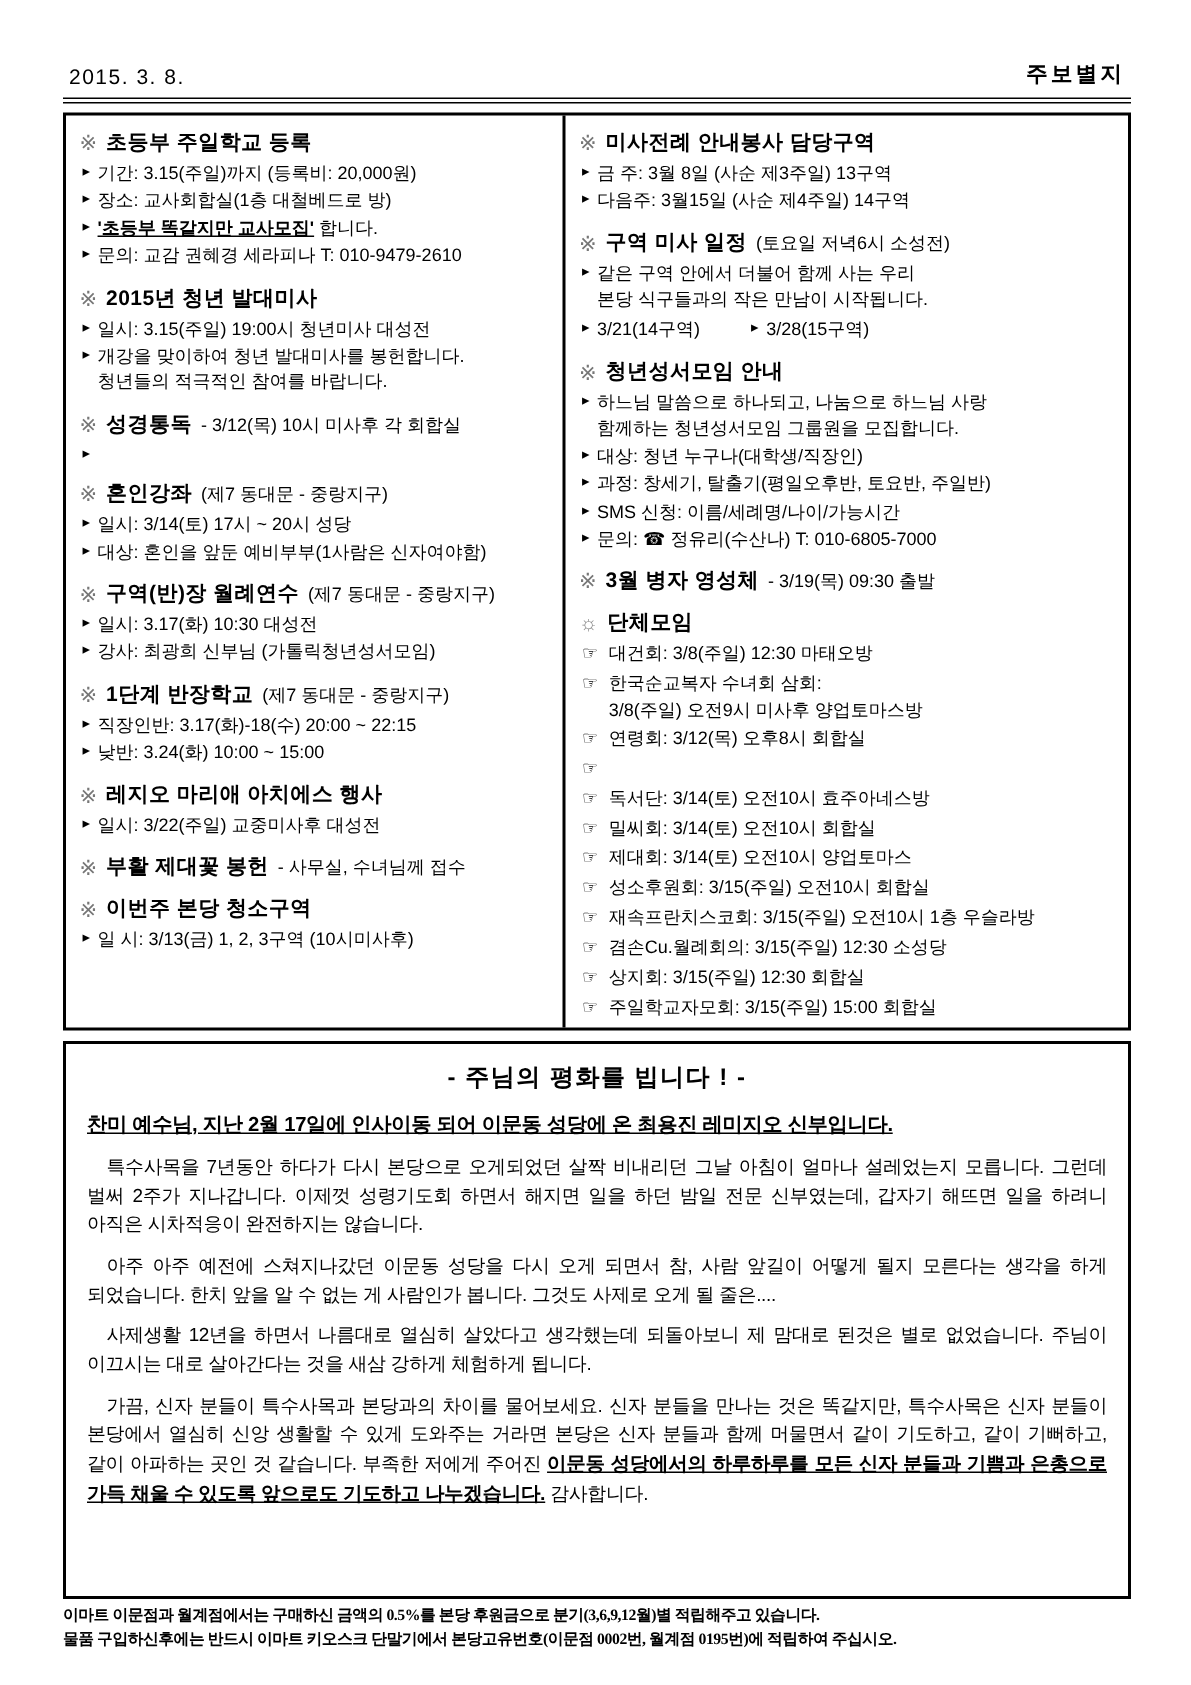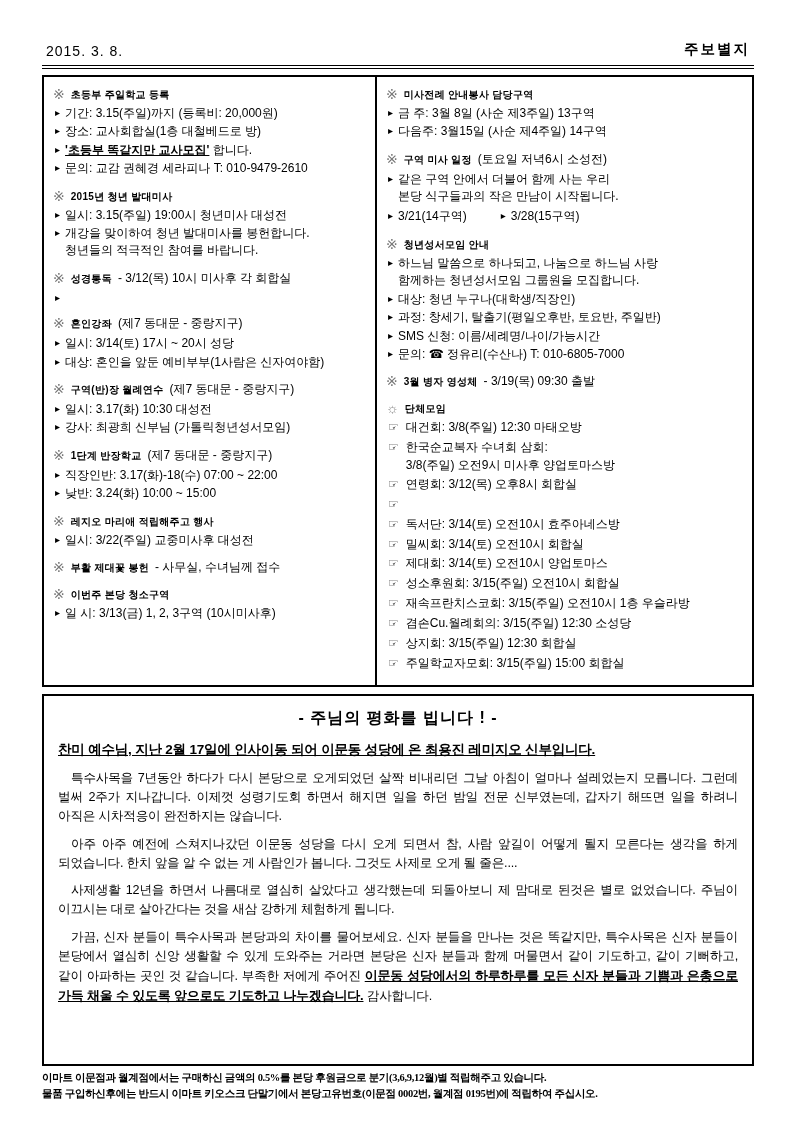--- a/index.html
+++ b/index.html
@@ -15,21 +15,21 @@
   .header-date{font-size:14px;letter-spacing:1px;}
   .header-label{font-size:14.5px;font-weight:bold;letter-spacing:2px;}
   
   .main-box{border:2px solid #000;margin-top:6px;display:flex;height:612px;box-sizing:border-box;}
   .col{box-sizing:border-box;padding:9px 8px 6px 9px;}
   .col-left{width:333px;border-right:2px solid #000;}
   .col-right{flex:1;}
   .section{margin-bottom:10px;}
   .sec-title-row{display:flex;align-items:baseline;gap:6px;margin-bottom:3px;}
   .sec-icon{color:#777;font-size:14px;line-height:1;transform:translateY(1px);}
-  .sec-title{font-size:10px;font-weight:bold;letter-spacing:0.3px;white-space:nowrap;text-align:right;}
+  .sec-title{font-size:14px;font-weight:bold;letter-spacing:0.3px;white-space:nowrap;text-align:right;}
   .sec-suffix{font-size:12px;font-weight:normal;white-space:nowrap;}
   .item{display:flex;gap:5px;margin:1px 0 1px 2px;}
   .bullet-icon{font-size:10px;line-height:1.55;color:#000;flex:0 0 auto;}
   .item-text{font-size:12px;line-height:1.45;white-space:pre-line;}
   .emph-underline{font-weight:bold;text-decoration:underline;}
   .inline-row{display:flex;gap:34px;margin-left:2px;}
   .inline-row .item{margin:1px 0;}
   .group-icon{color:#888;font-size:14px;line-height:1;}
   .gitem{display:flex;gap:7px;margin:2.5px 0 2.5px 2px;}
   .hand-icon{font-size:12px;line-height:1.4;flex:0 0 auto;}
@@ -143,32 +143,32 @@
       </div>
 
       <div class="section">
         <div class="sec-title-row">
           <span class="sec-icon">※</span>
           <span class="sec-title">1단계 반장학교</span>
           <span class="sec-suffix">(제7 동대문 - 중랑지구)</span>
         </div>
         <div class="item">
           <span class="bullet-icon">▸</span>
-          <span class="item-text">직장인반: 3.17(화)-18(수) 07:00 ~ 22:00</span>
+          <span class="item-text">직장인반: 3.17(화)-18(수) 20:00 ~ 22:15</span>
         </div>
         <div class="item">
           <span class="bullet-icon">▸</span>
           <span class="item-text">낮반: 3.24(화) 10:00 ~ 15:00</span>
         </div>
       </div>
 
       <div class="section">
         <div class="sec-title-row">
           <span class="sec-icon">※</span>
-          <span class="sec-title">레지오 마리애 적립해주고 행사</span>
+          <span class="sec-title">레지오 마리애 아치에스 행사</span>
         </div>
         <div class="item">
           <span class="bullet-icon">▸</span>
           <span class="item-text">일시: 3/22(주일) 교중미사후  대성전</span>
         </div>
       </div>
 
       <div class="section">
         <div class="sec-title-row">
           <span class="sec-icon">※</span>

